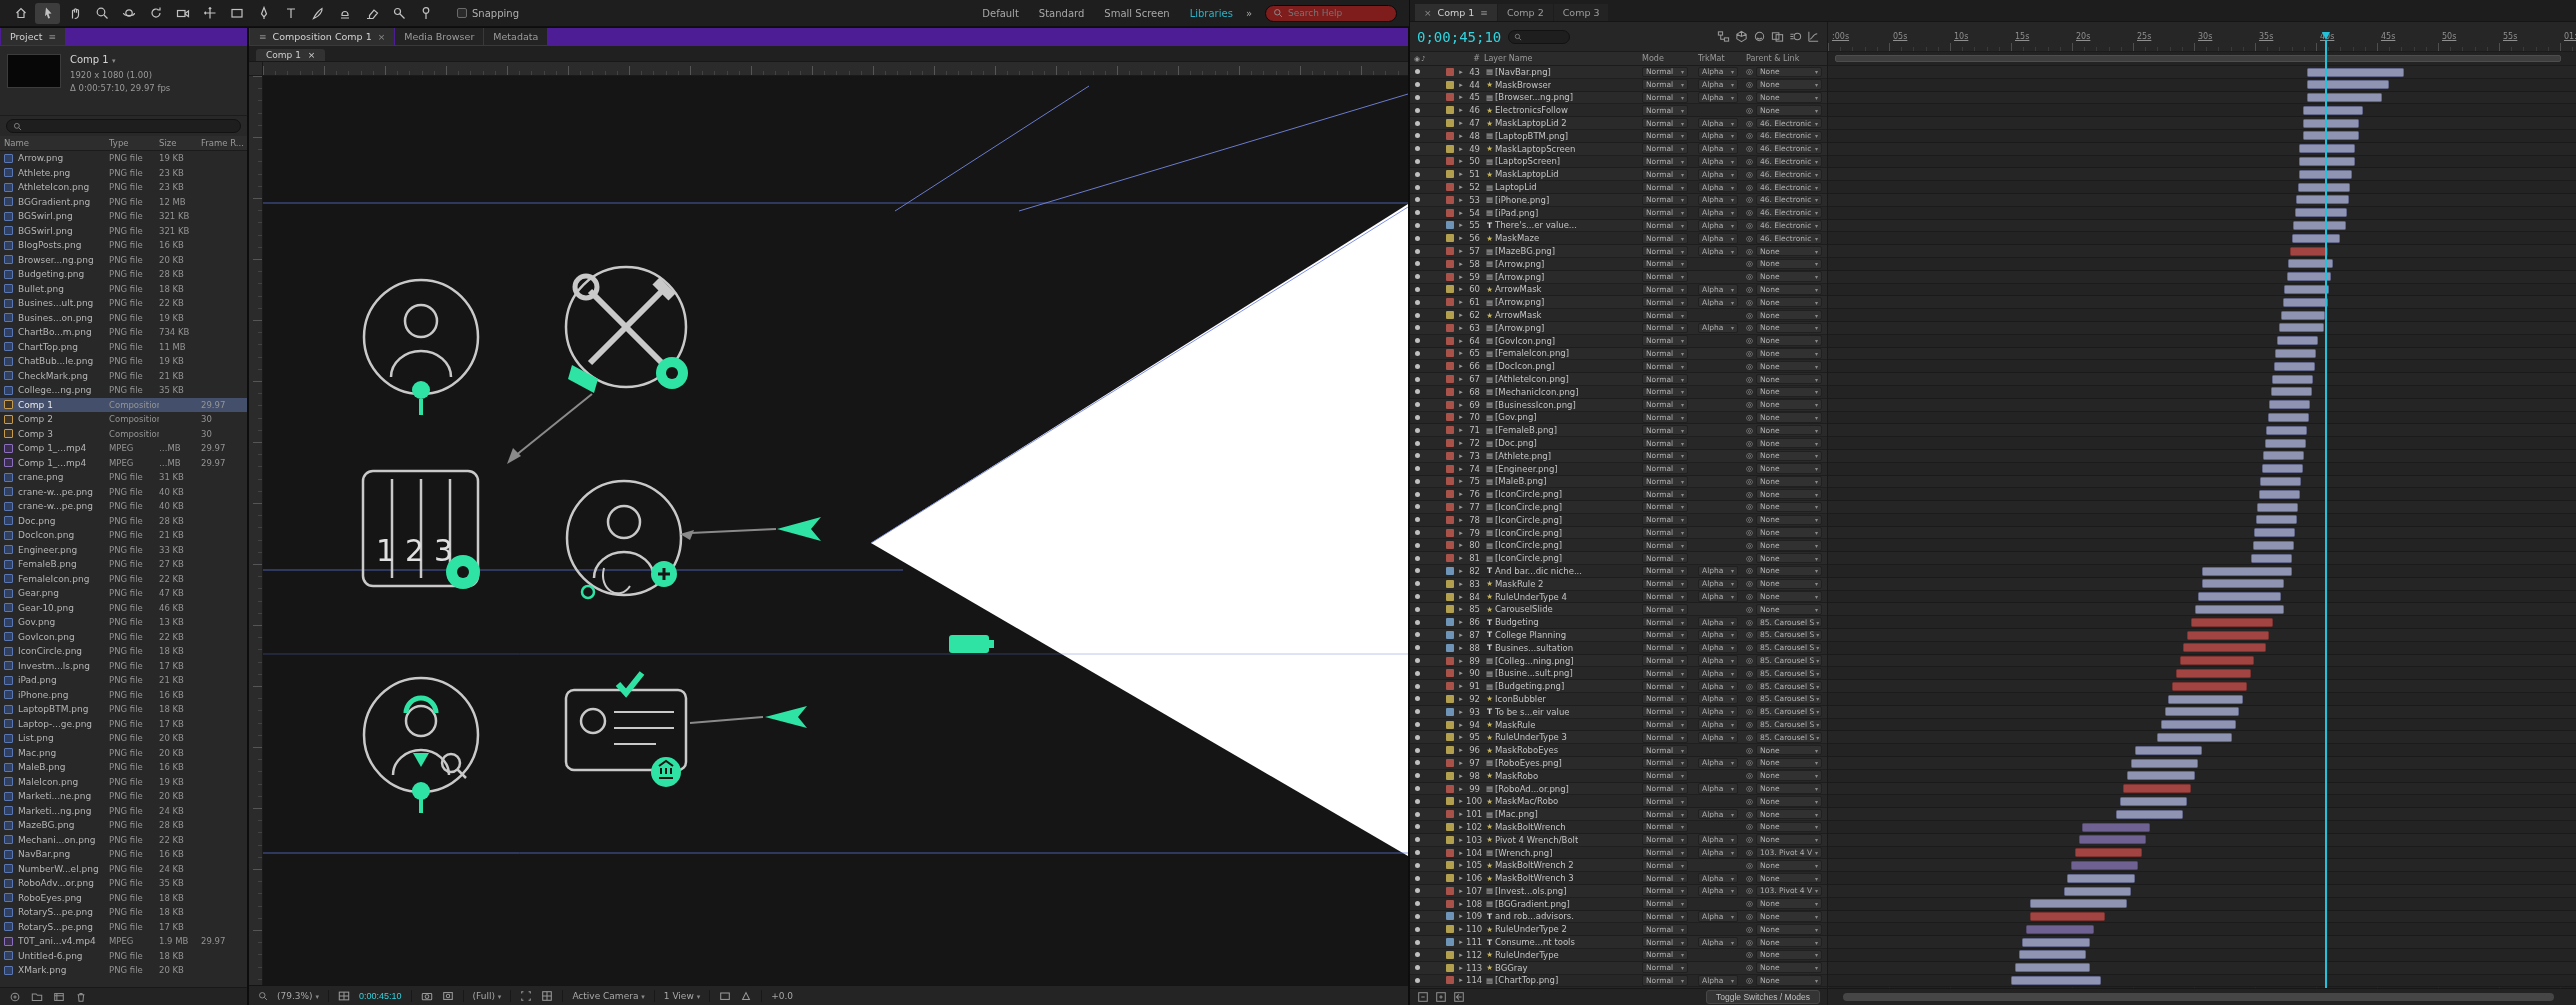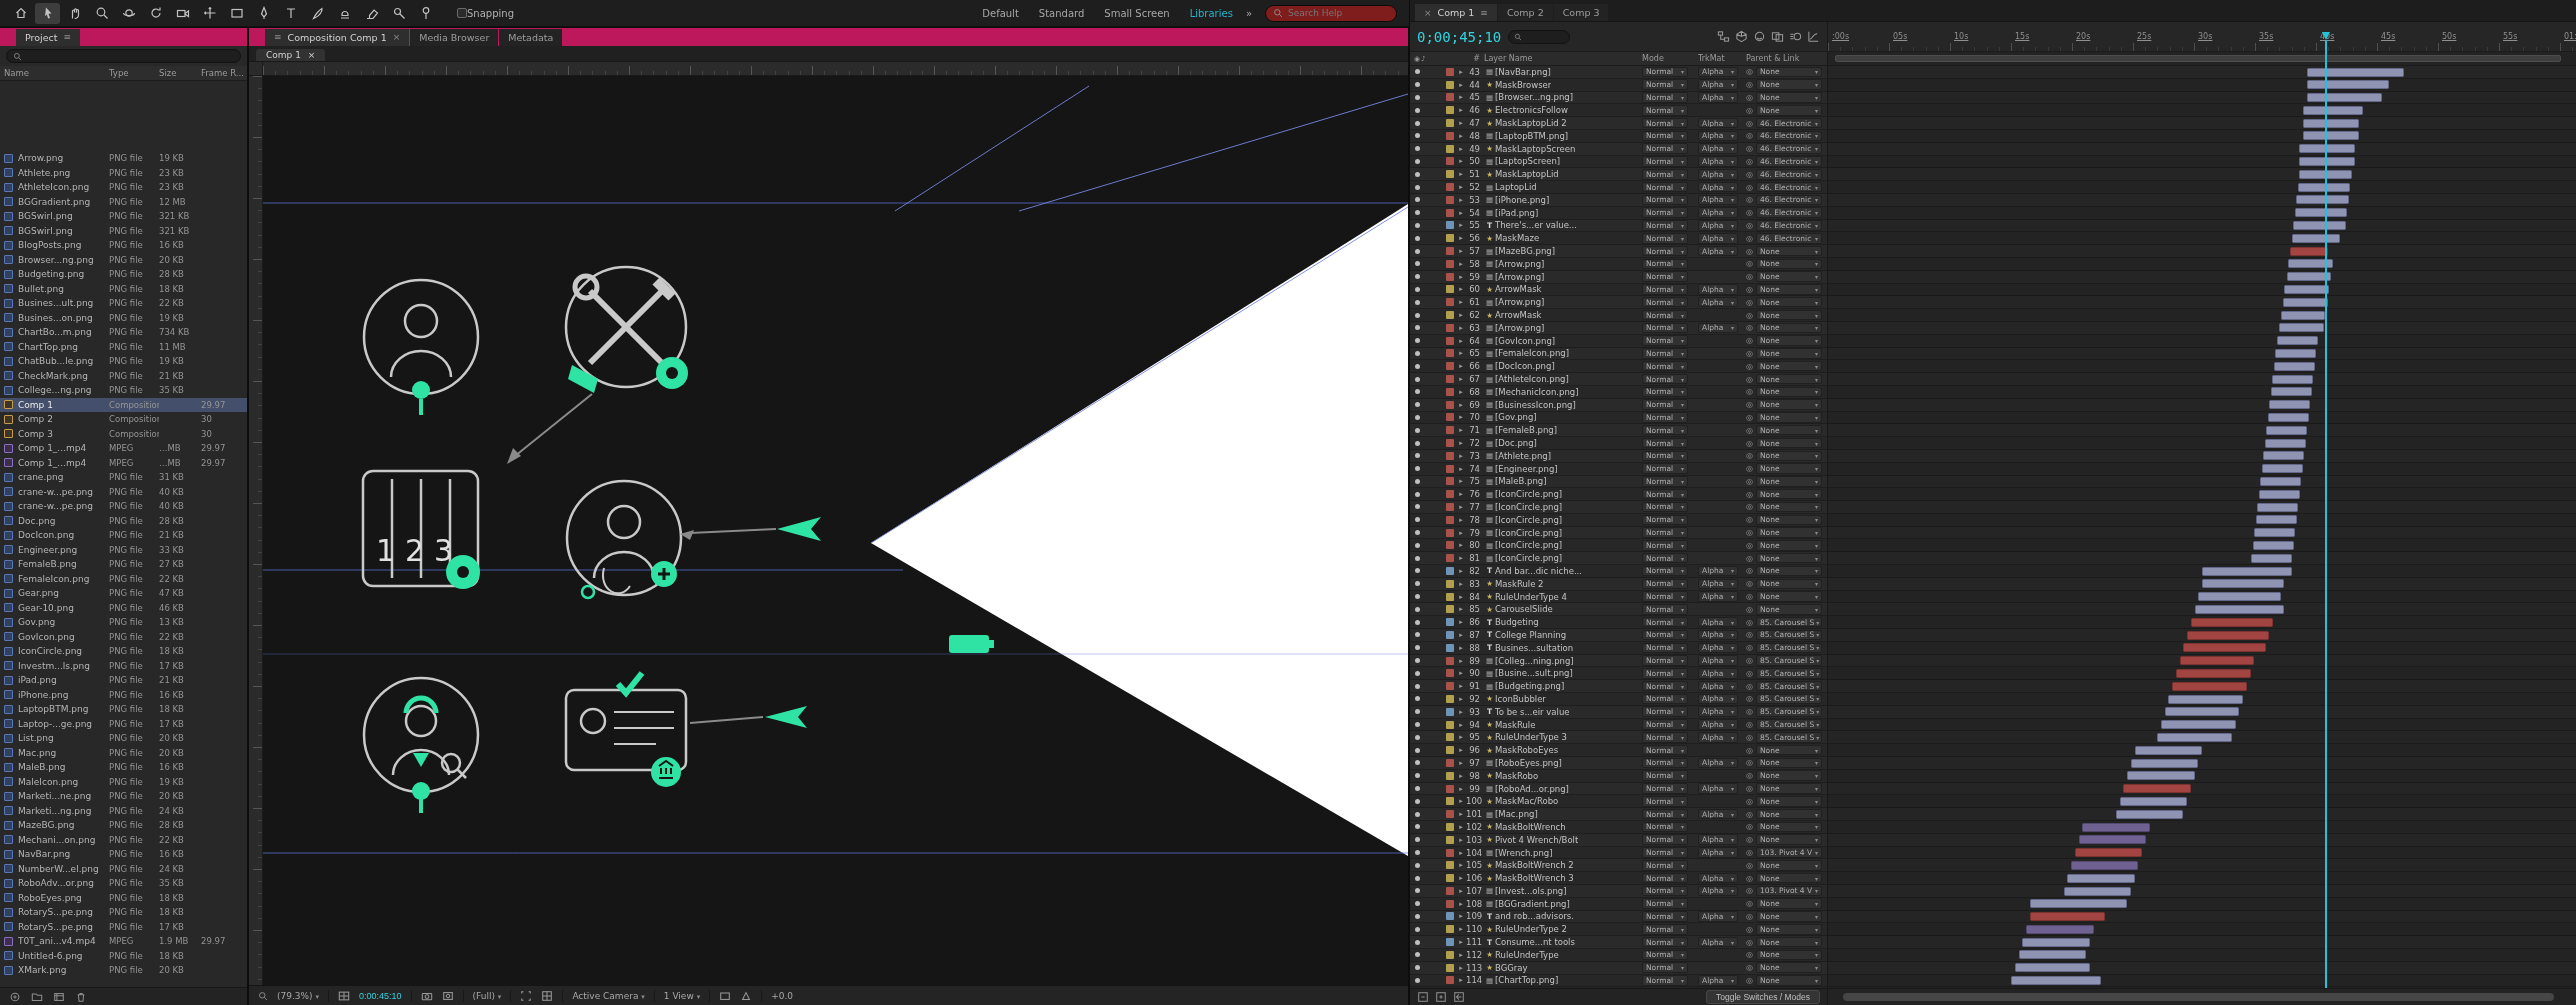--- a/index.html
+++ b/index.html
@@ -11,33 +11,33 @@
   }
   .panel { position:absolute; background:#282828; }
 
   
   #topbar { position:absolute; left:0; top:0; width:1409px; height:27px;
     background:#1e1e1e; border-bottom:1px solid #101010;
     display:flex; align-items:center; padding:0 8px; gap:3px; }
   .tool { width:25px; height:21px; display:flex; align-items:center; justify-content:center; border-radius:3px; }
   .tool.active { background:#3d3d3d; }
   .tool svg { stroke:#c2c2c2; fill:none; stroke-width:1.2px; }
-  #snapping { display:flex; align-items:flex-start; margin-left:16px; font-size:10px; color:#b0b0b0; }
+  #snapping { display:flex; align-items:flex-start; gap:5px; margin-left:16px; font-size:10px; color:#b0b0b0; }
   #snap-box { width:10px; height:10px; border:1px solid #6a6a6a; background:#2a2a2a; border-radius:2px; }
   #workspaces { margin-left:auto; display:flex; gap:20px; font-size:10px; color:#a8a8a8; align-items:center; }
   .ws.active { color:var(--wsactive); }
   #ws-overflow { color:#a8a8a8; font-size:10px; margin:0 10px; }
   #help-search { width:132px; height:17px; background:#7f1d1d; border:1px solid #0a0a0a;
     border-radius:9px; display:flex; align-items:center; gap:5px; padding:0 7px; margin-right:4px;}
   #help-search input { flex:1; background:none; border:none; outline:none; color:#8f8f8f;
     font-size:9px; font-family:inherit; min-width:0; }
   .magsvg { stroke:#8f8f8f; fill:none; stroke-width:1.3px; flex:none; }
 
   
-  .tabbar { height:18px; background:#be185d; display:flex; align-items:center; gap:1px; padding-left:16px; }
+  .tabbar { height:18px; background:#4c1d95; display:flex; align-items:flex-start; gap:1px; padding-left:1px; }
   .tab { height:17px; display:flex; align-items:center; gap:6px; padding:0 9px;
     font-size:9.5px; color:#9c9c9c; background:#232323; white-space:nowrap; }
   .tab.active { background:#2e2e2e; color:#d2d2d2; }
   .tab .burger, .tab .close { color:#8a8a8a; font-size:9px; }
 
   
   #project-panel { left:0; top:28px; width:247px; height:977px; }
   #pinfo { height:70px; border-bottom:1px solid #1c1c1c; display:flex; padding:8px 7px; gap:9px; }
   #pthumb { width:54px; height:34px; background:#070707; border:1px solid #3c3c3c; flex:none; }
   #pmeta .t1 { font-size:10px; color:#d6d6d6; margin-bottom:4px; }
@@ -271,20 +271,28 @@
         </svg>
       <input placeholder="Search Help" style="">
     </div>
   </div>
 
   <div id="project-panel" class="panel">
     <div class="tabbar">
       <div class="tab active">
         <span>Project</span>
         <span class="burger">≡</span>
+      </div>
+    </div>
+    <div id="pinfo">
+      <div id="pthumb"></div>
+      <div id="pmeta">
+        <div class="t1"><span>Comp 1</span> <span class="caret">▾</span></div>
+        <div class="t2">1920 x 1080 (1.00)</div>
+        <div class="t3">Δ 0:00:57:10, 29.97 fps</div>
       </div>
     </div>
     <div id="psearch">
       <div class="box">
         <svg class="magsvg" width="9" height="9" viewBox="0 0 14 14">
             <circle cx="6" cy="6" r="3.8"></circle>
             <path d="M9 9 L12.5 12.5"></path>
           </svg>
       </div>
     </div>

